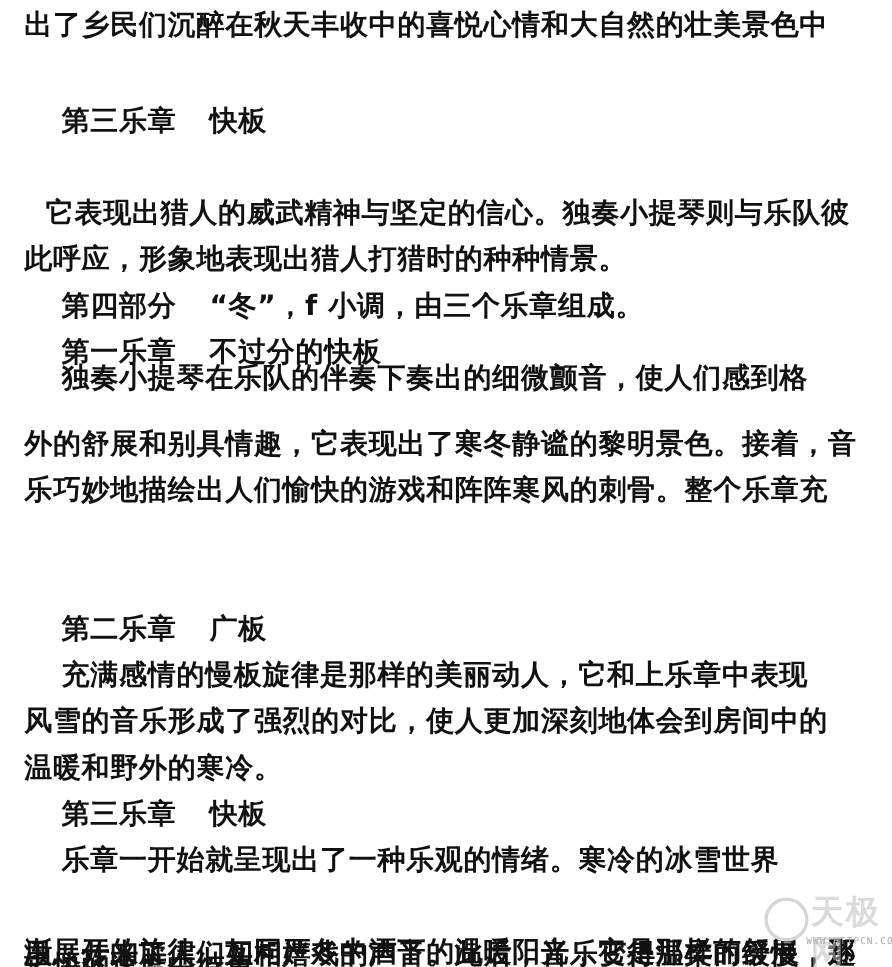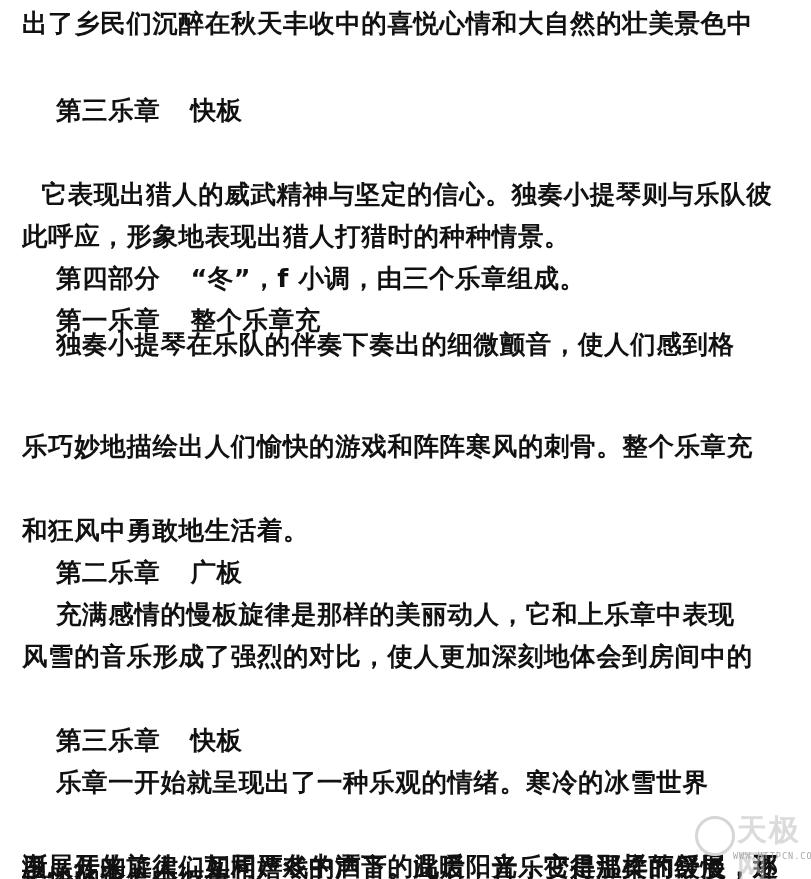--- a/index.html
+++ b/index.html
@@ -94,33 +94,34 @@
   </div>
 
   <div class="line" style="top:177px;text-align:center;">它表现出猎人的威武精神与坚定的信心。独奏小提琴则与乐队彼</div>
   <div class="line" style="top:219px;">此呼应，形象地表现出猎人打猎时的种种情景。</div>
 
   <div class="line heading" style="top:261px;">
     <span>第四部分</span><span class="gap"></span><span>“冬”，f 小调，由三个乐章组成。</span>
   </div>
 
   <div class="line heading" style="top:303px;">
-    <span>第一乐章</span><span class="gap"></span><span>整个乐章充</span>
+    <span>第一乐章</span><span class="gap"></span><span>不过分的快板</span>
   </div>
 
   <div class="line indent" style="top:327px;">独奏小提琴在乐队的伴奏下奏出的细微颤音，使人们感到格</div>
+  <div class="line" style="top:387px;">外的舒展和别具情趣，它表现出了寒冬静谧的黎明景色。接着，音</div>
   <div class="line" style="top:429px;">乐巧妙地描绘出人们愉快的游戏和阵阵寒风的刺骨。整个乐章充</div>
-  <div class="line" style="top:513px;">和狂风中勇敢地生活着。</div>
 
   <div class="line heading" style="top:555px;">
     <span>第二乐章</span><span class="gap"></span><span>广板</span>
   </div>
 
   <div class="line indent" style="top:597px;">充满感情的慢板旋律是那样的美丽动人，它和上乐章中表现</div>
   <div class="line" style="top:639px;">风雪的音乐形成了强烈的对比，使人更加深刻地体会到房间中的</div>
+  <div class="line" style="top:681px;">温暖和野外的寒冷。</div>
 
   <div class="line heading" style="top:723px;">
     <span>第三乐章</span><span class="gap"></span><span>快板</span>
   </div>
 
   <div class="line indent" style="top:765px;">乐章一开始就呈现出了一种乐观的情绪。寒冷的冰雪世界</div>
   <div class="line" style="top:850px;">里，传来了人们互相嬉戏的声音。此后，音乐变得温柔而缓慢，逐</div>
   <div class="line" style="top:849px;">渐展开的旋律，如同严冬中洒下的温暖阳光，它是那样的舒展，那</div>
 
   <div class="line cut" style="top:861px;">轻快的速度中结束</div>

